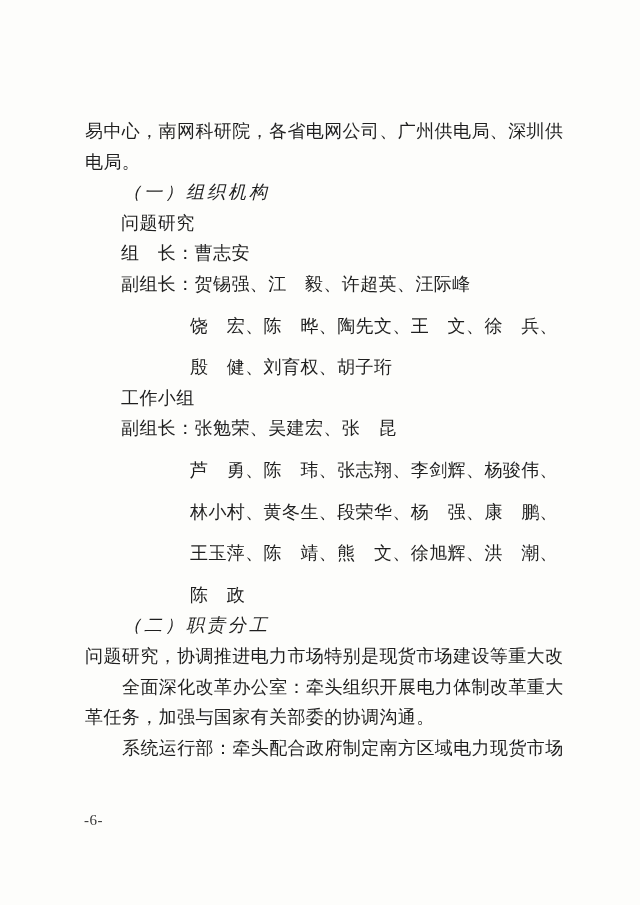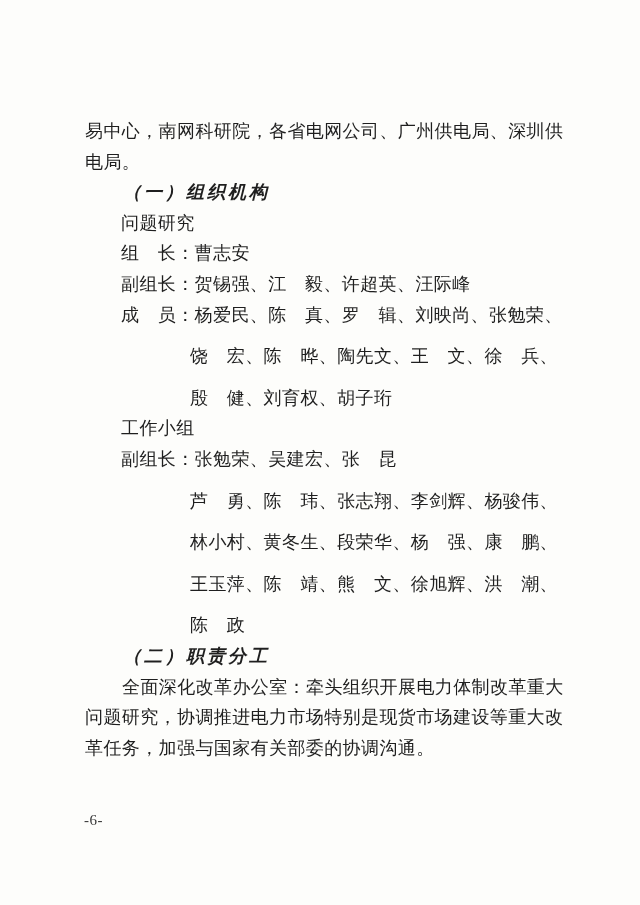--- a/index.html
+++ b/index.html
@@ -35,21 +35,21 @@
   .l-indent { padding-left: 37px; }
   
   .l-label { padding-left: 36px; }
   
   .l-hang { padding-left: 105px; margin-top: 11px; }
   
   .l-kai {
     padding-left: 38px;
     font-style: italic;
     letter-spacing: 3px;
-    font-weight: 700;
+    font-weight: 400;
   }
   .page-number {
     position: absolute;
     left: 84px;
     top: 812px;
     font-family: "Liberation Serif", "DejaVu Serif", serif;
     font-size: 15px;
     letter-spacing: 0.5px;
     color: #3a3a3a;
   }
@@ -57,28 +57,28 @@
 </head>
 <body>
 
 <div class="page">
   <div class="doc-line l-body">易中心，南网科研院，各省电网公司、广州供电局、深圳供</div>
   <div class="doc-line l-body">电局。</div>
   <div class="doc-line l-kai">（一）组织机构</div>
   <div class="doc-line l-label">问题研究</div>
   <div class="doc-line l-label">组　长：曹志安</div>
   <div class="doc-line l-label">副组长：贺锡强、江　毅、许超英、汪际峰</div>
-  <div class="doc-line l-label">成　员：杨爱民、陈　真、罗　辑、刘映尚、张勉荣、</div>
   <div class="doc-line l-hang">饶　宏、陈　晔、陶先文、王　文、徐　兵、</div>
   <div class="doc-line l-hang">殷　健、刘育权、胡子珩</div>
   <div class="doc-line l-label">工作小组</div>
   <div class="doc-line l-label">副组长：张勉荣、吴建宏、张　昆</div>
   <div class="doc-line l-hang">芦　勇、陈　玮、张志翔、李剑辉、杨骏伟、</div>
   <div class="doc-line l-hang">林小村、黄冬生、段荣华、杨　强、康　鹏、</div>
   <div class="doc-line l-hang">王玉萍、陈　靖、熊　文、徐旭辉、洪　潮、</div>
   <div class="doc-line l-hang">陈　政</div>
   <div class="doc-line l-kai">（二）职责分工</div>
+  <div class="doc-line l-body">问题研究，协调推进电力市场特别是现货市场建设等重大改</div>
   <div class="doc-line l-indent">全面深化改革办公室：牵头组织开展电力体制改革重大</div>
-  <div class="doc-line l-body">问题研究，协调推进电力市场特别是现货市场建设等重大改</div>
   <div class="doc-line l-body">革任务，加强与国家有关部委的协调沟通。</div>
+  <div class="doc-line l-indent">系统运行部：牵头配合政府制定南方区域电力现货市场</div>
 
   <div class="page-number">-6-</div>
 </div>
 
 </body></html>

